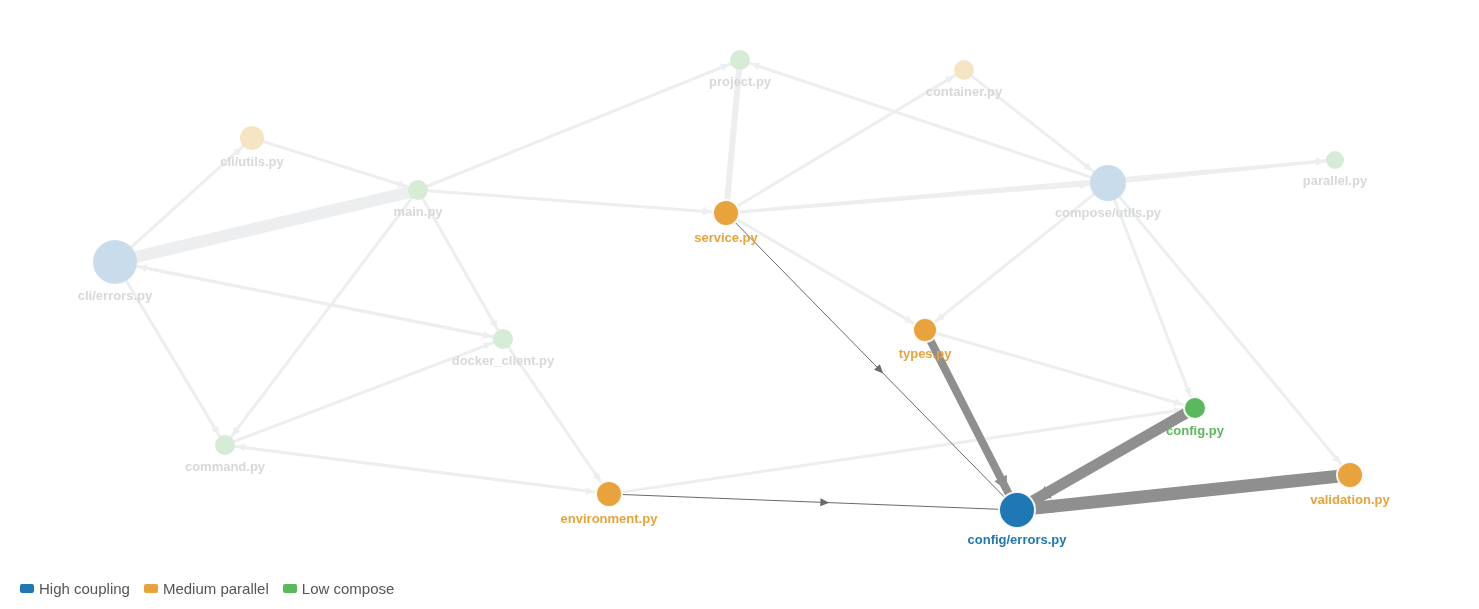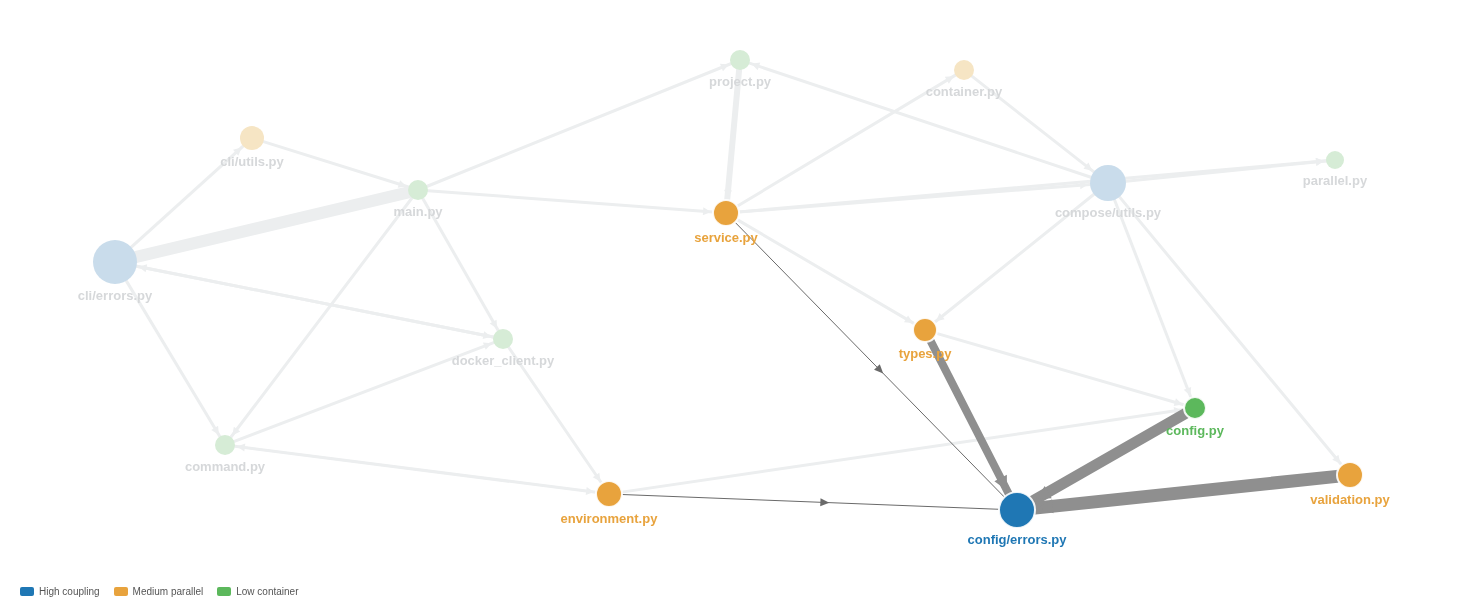--- a/index.html
+++ b/index.html
@@ -19,21 +19,21 @@
     dominant-baseline: hanging;
     user-select: none;
   }
   .legend {
     position: absolute;
     left: 20px;
     bottom: 12px;
     display: flex;
     gap: 14px;
     align-items: center;
-    font-size: 10px;
+    font-size: 15px;
     color: #555;
   }
   .legend-item {
     display: flex;
     align-items: center;
     gap: 5px;
   }
   .swatch {
     width: 14px;
     height: 9px;
@@ -162,15 +162,15 @@
     <span class="legend-item">
       <span class="swatch" style="background: rgb(31, 119, 180);"></span>
       <span>High coupling</span>
     </span>
     <span class="legend-item">
       <span class="swatch" style="background: rgb(232, 163, 61);"></span>
       <span>Medium parallel</span>
     </span>
     <span class="legend-item">
       <span class="swatch" style="background: rgb(92, 184, 92);"></span>
-      <span>Low container</span>
+      <span>Low compose</span>
     </span>
   </div>
 
 </body></html>

